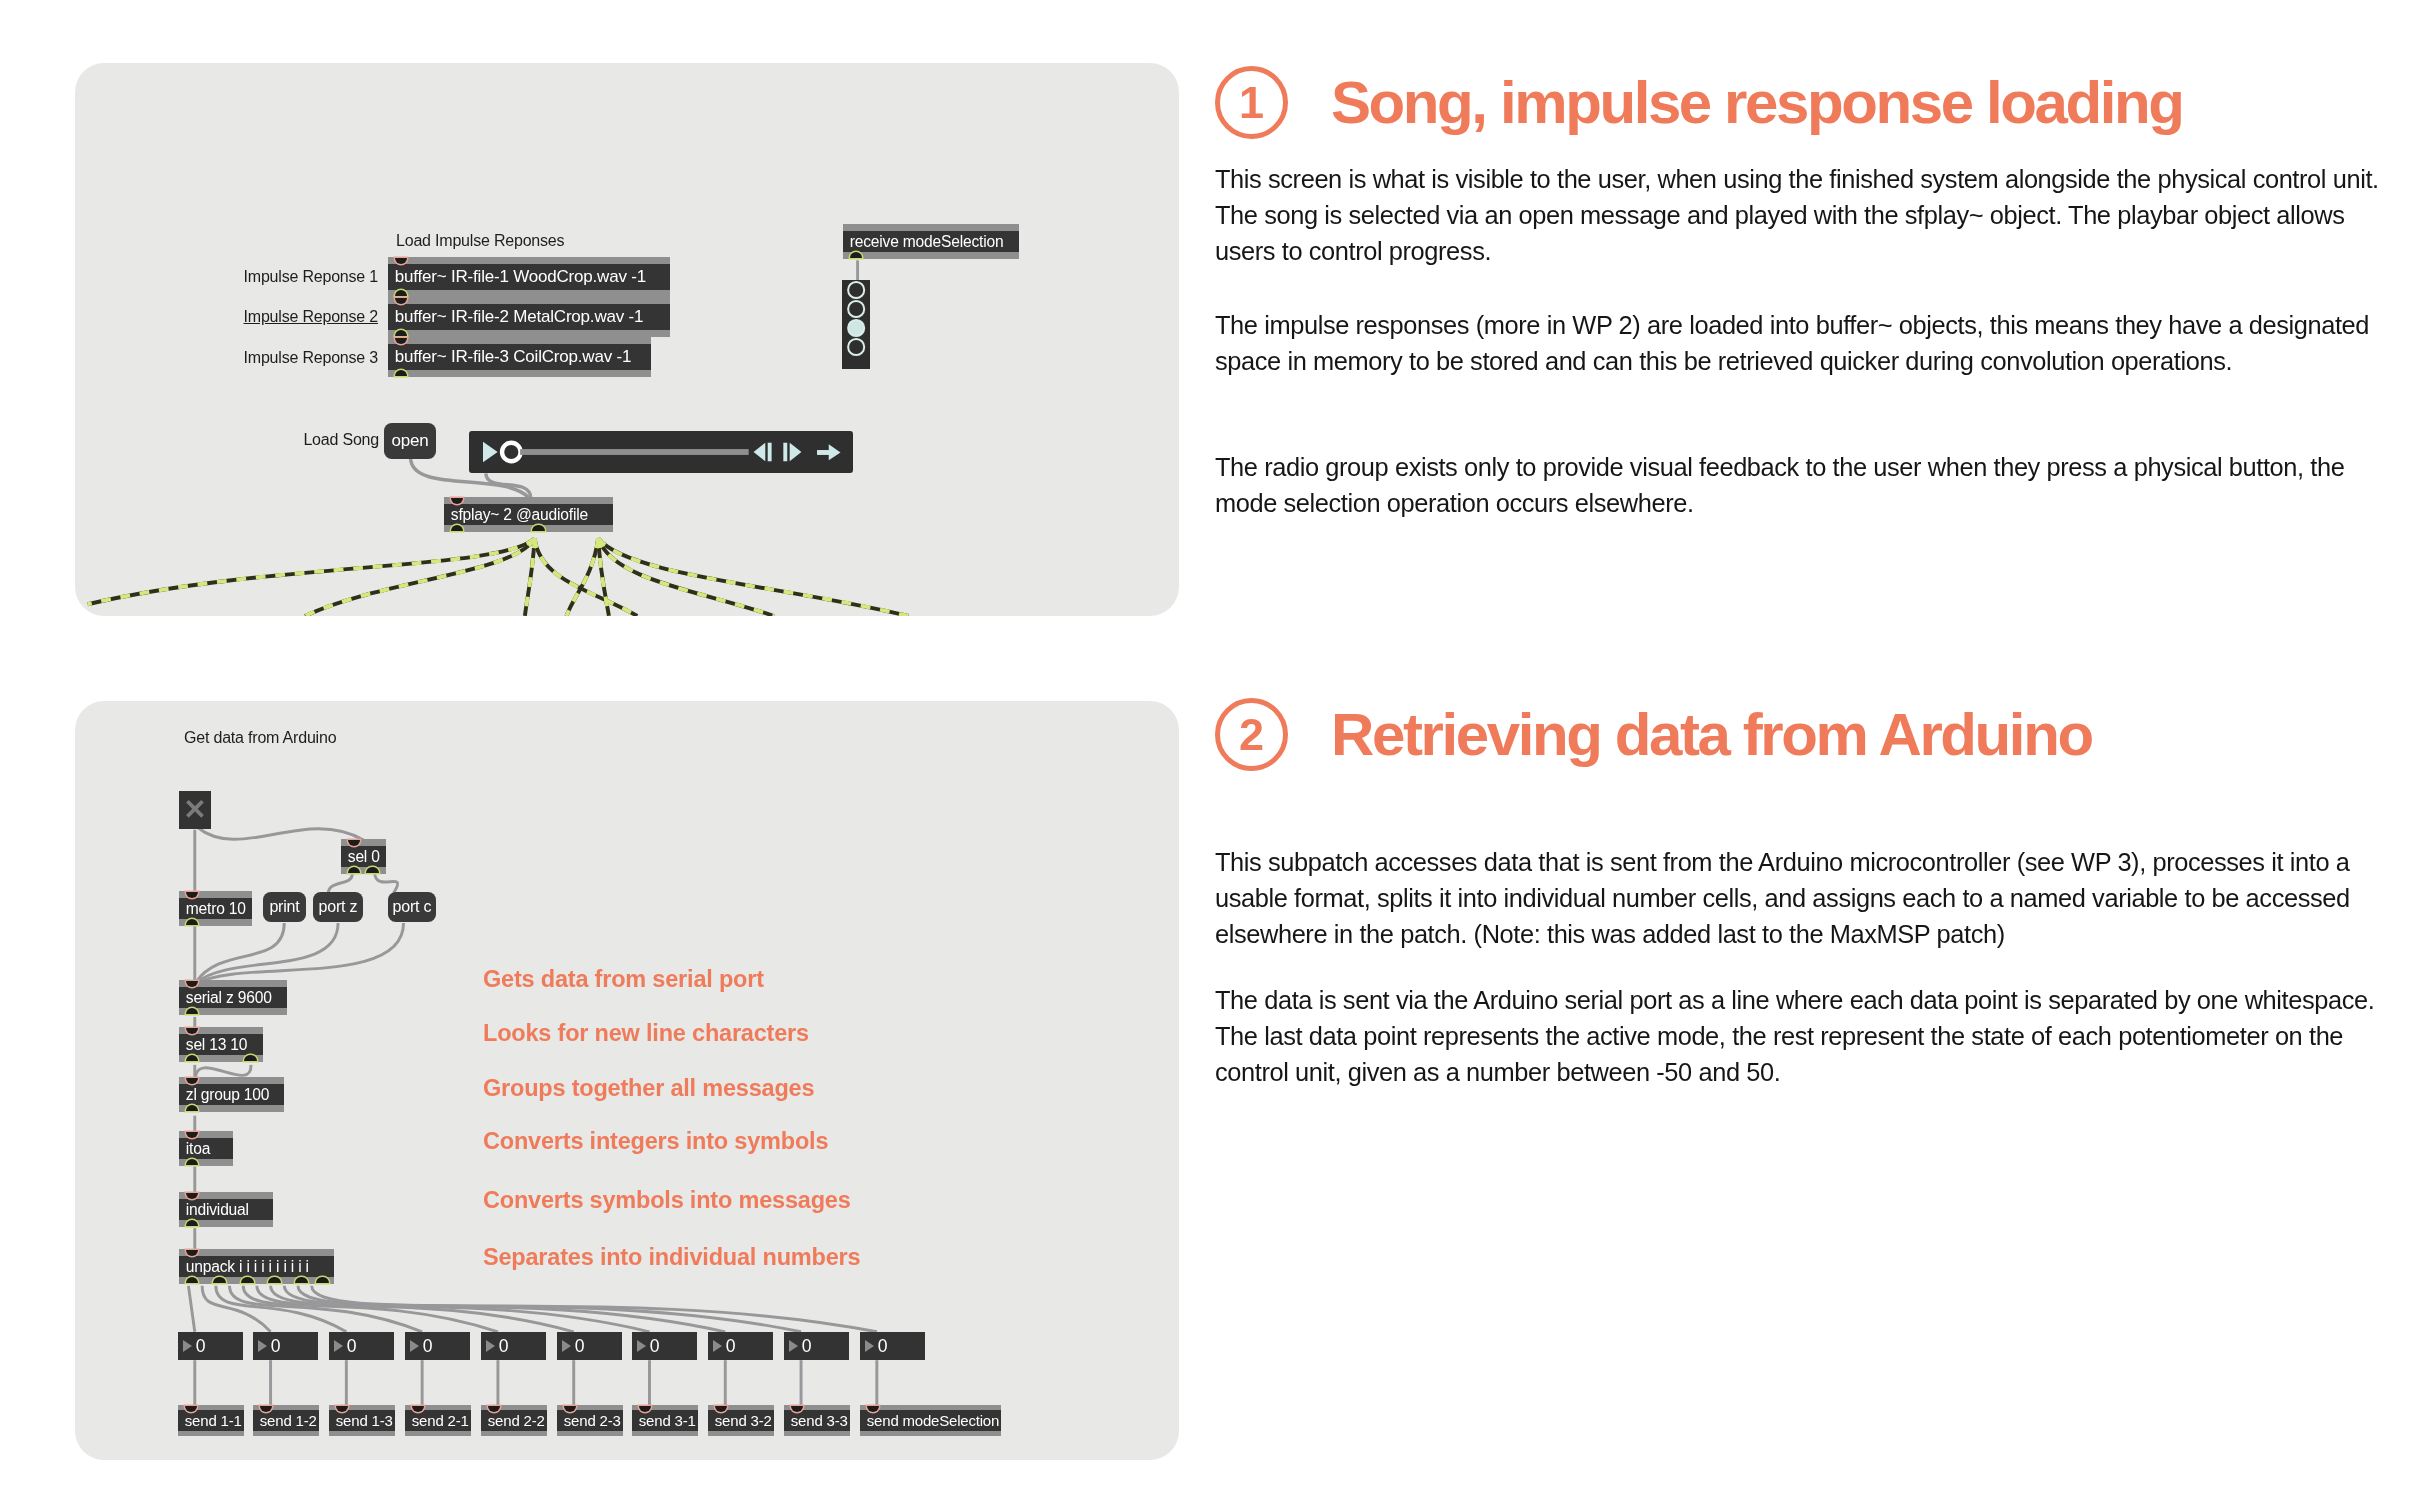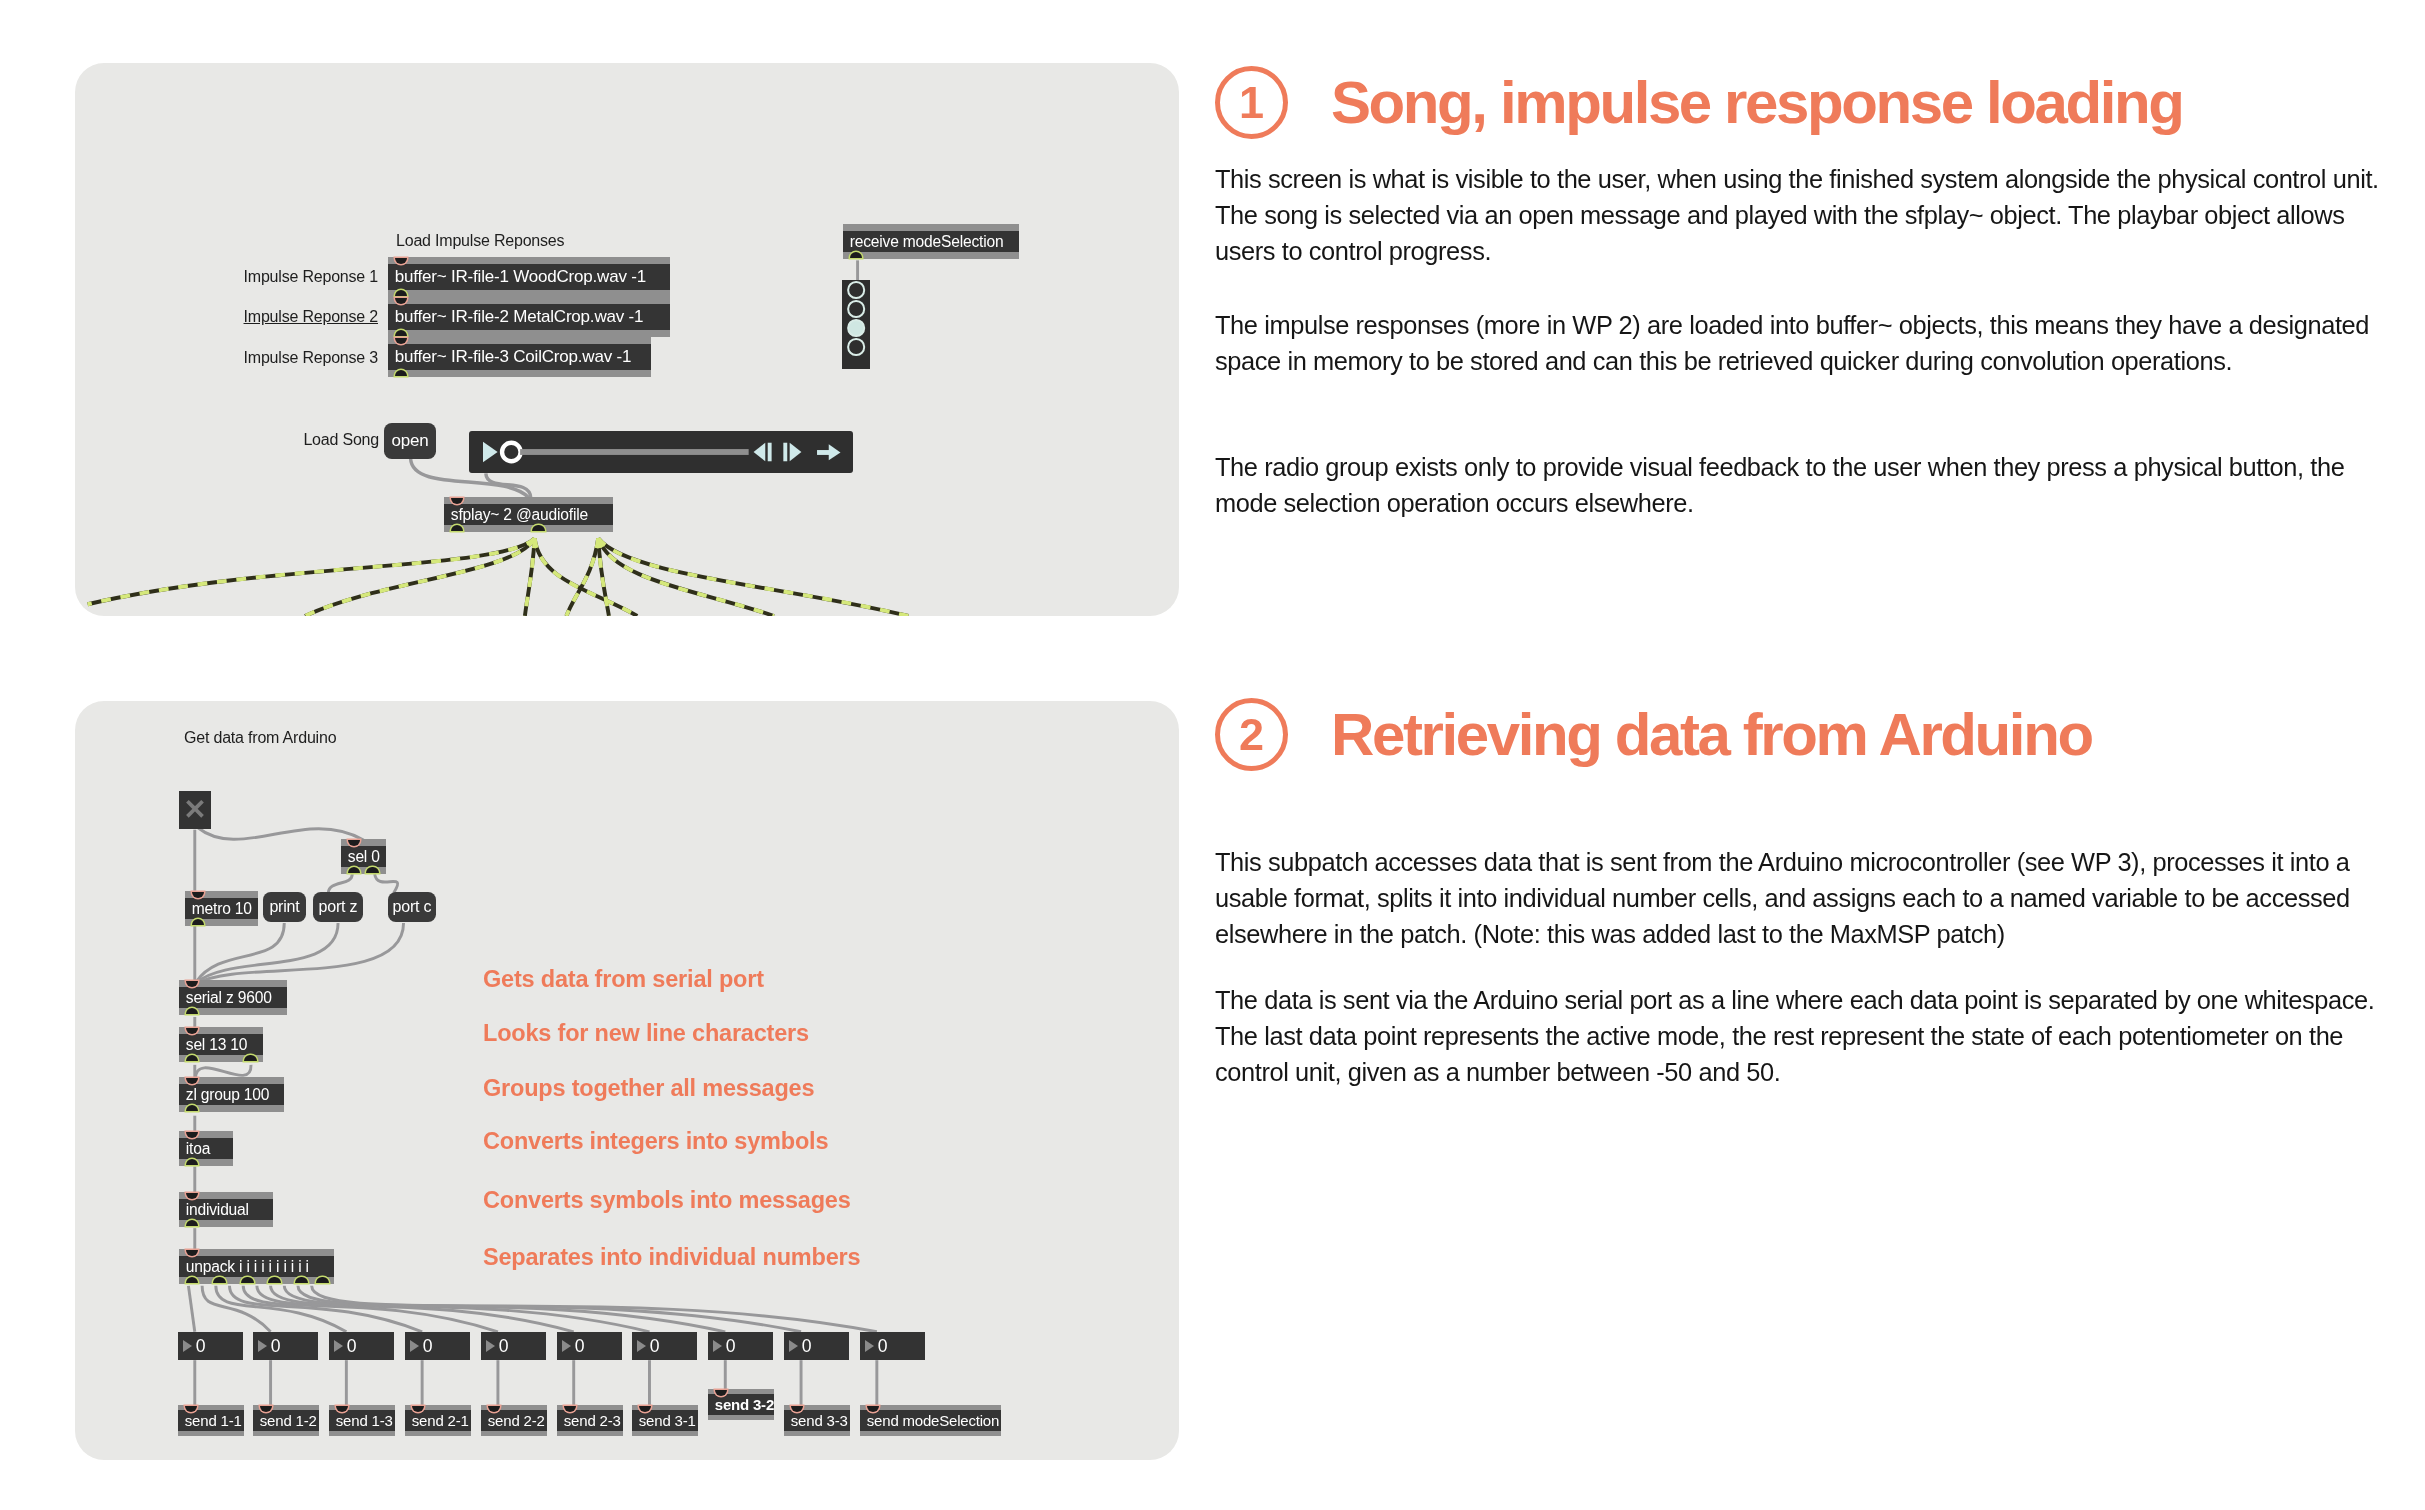--- a/index.html
+++ b/index.html
@@ -220,21 +220,21 @@
       <div class="strip">
           <span class="in"></span>
         </div>
       <div class="body sm">sel 0</div>
       <div class="strip">
           <span class="out"></span>
           <span class="out" style="left:25.4px;"></span>
         </div>
     </div>
 
-    <div class="mxobj" style="left:110px;top:190px;width:73px;">
+    <div class="mxobj" style="left:104px;top:190px;width:73px;">
       <div class="strip">
           <span class="in"></span>
         </div>
       <div class="body sm">metro 10</div>
       <div class="strip">
           <span class="out"></span>
         </div>
     </div>
     <div class="msgbox" style="left:188px;top:191px;width:43px;height:30px;font-size:16px;">print</div>
     <div class="msgbox" style="left:238px;top:191px;width:50px;height:30px;font-size:16px;">port z</div>
@@ -396,21 +396,21 @@
         <div class="body sm" style="font-size:15px;">send 2-3</div>
         <div class="strip thin"></div>
       </div>
     <div class="mxobj" style="left:557px;top:704px;width:66px;">
       <div class="strip thin">
           <span class="in"></span>
         </div>
         <div class="body sm" style="font-size:15px;">send 3-1</div>
         <div class="strip thin"></div>
       </div>
-    <div class="mxobj" style="left:633px;top:688px;width:66px;font-weight:bold;">
+    <div class="mxobj" style="left:633px;top:704px;width:66px;">
       <div class="strip thin">
           <span class="in"></span>
         </div>
         <div class="body sm" style="font-size:15px;">send 3-2</div>
         <div class="strip thin"></div>
       </div>
     <div class="mxobj" style="left:709px;top:704px;width:66px;">
       <div class="strip thin">
           <span class="in"></span>
         </div>

